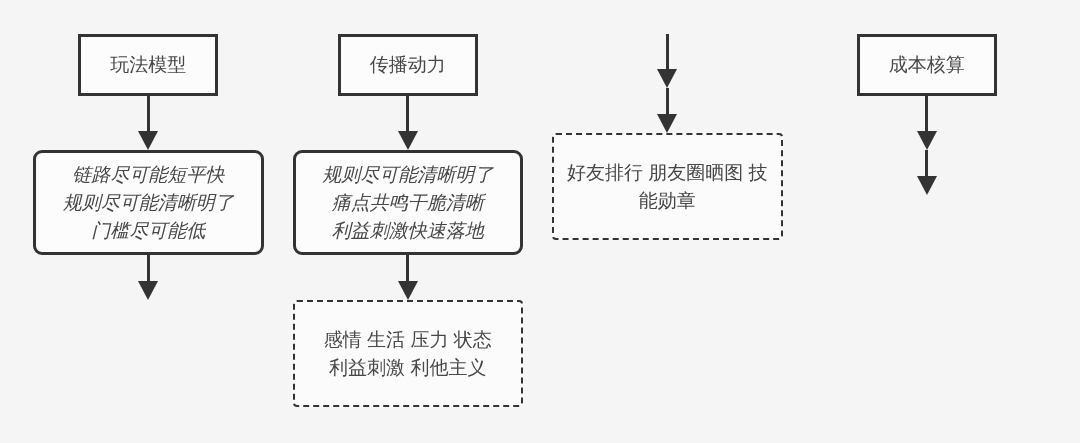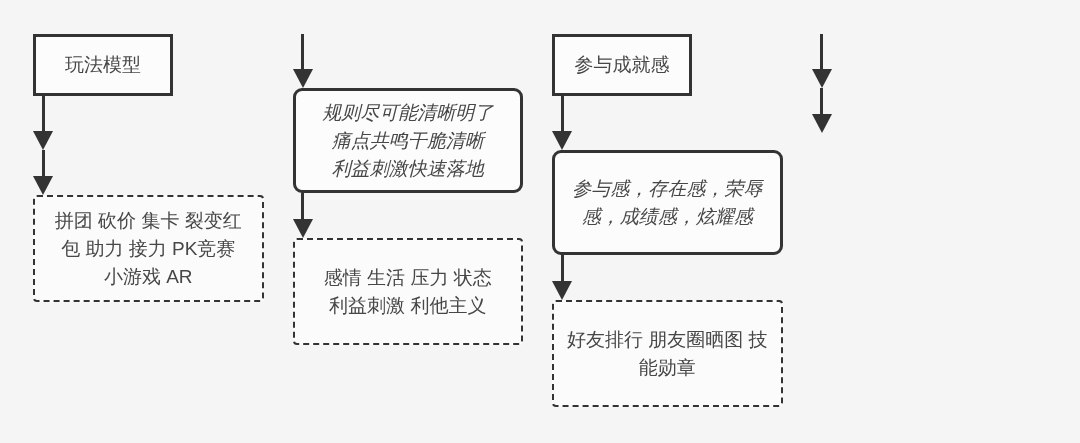--- a/index.html
+++ b/index.html
@@ -12,21 +12,21 @@
   .canvas {
     width: 1080px; height: 443px;
     display: flex;
     gap: 29px;
     padding: 34px 38px 0 33px;
   }
   .column {
     flex: 1;
     display: flex;
     flex-direction: column;
-    align-items: flex-start;
+    align-items: center;
   }
   .top-box {
     width: 140px; height: 62px;
     background: #fcfcfc;
     border: 3px solid #333333;
     display: flex; align-items: center; justify-content: center;
     font-size: 19px;
     color: #474747;
     text-align: center;
     flex: none;
@@ -92,74 +92,73 @@
 <div class="canvas">
 
   <div class="column">
     <div class="top-box">
       <span>玩法模型</span>
     </div>
     <div class="arrow arrow-a">
       <div class="arrow-stem"></div>
       <div class="arrow-head"></div>
     </div>
+    <div class="mid-box">
+      <span class="txt">链路尽可能短平快
+规则尽可能清晰明了
+门槛尽可能低</span>
+    </div>
     <div class="arrow arrow-b">
       <div class="arrow-stem"></div>
       <div class="arrow-head"></div>
     </div>
-    <div class="dashed-box">
-      <span class="txt">拼团 砍价 集卡 裂变红
-包 助力 接力 PK竞赛
-小游戏 AR</span>
-    </div>
   </div>
 
   <div class="column">
+    <div class="top-box">
+      <span>传播动力</span>
+    </div>
     <div class="arrow arrow-a">
       <div class="arrow-stem"></div>
       <div class="arrow-head"></div>
     </div>
     <div class="mid-box">
       <span class="txt">规则尽可能清晰明了
 痛点共鸣干脆清晰
 利益刺激快速落地</span>
     </div>
     <div class="arrow arrow-b">
       <div class="arrow-stem"></div>
       <div class="arrow-head"></div>
     </div>
     <div class="dashed-box">
       <span class="txt">感情 生活 压力 状态
 利益刺激 利他主义</span>
     </div>
   </div>
 
   <div class="column">
-    <div class="top-box">
-      <span>参与成就感</span>
-    </div>
     <div class="arrow arrow-a">
       <div class="arrow-stem"></div>
       <div class="arrow-head"></div>
-    </div>
-    <div class="mid-box">
-      <span class="txt">参与感，存在感，荣辱
-感，成绩感，炫耀感</span>
     </div>
     <div class="arrow arrow-b">
       <div class="arrow-stem"></div>
       <div class="arrow-head"></div>
     </div>
     <div class="dashed-box">
       <span class="txt">好友排行 朋友圈晒图 技
 能勋章</span>
     </div>
   </div>
 
   <div class="column">
+    <div class="top-box">
+      <span>成本核算</span>
+    </div>
     <div class="arrow arrow-a">
       <div class="arrow-stem"></div>
       <div class="arrow-head"></div>
     </div>
     <div class="arrow arrow-b">
       <div class="arrow-stem"></div>
       <div class="arrow-head"></div>
     </div>
   </div>
 

